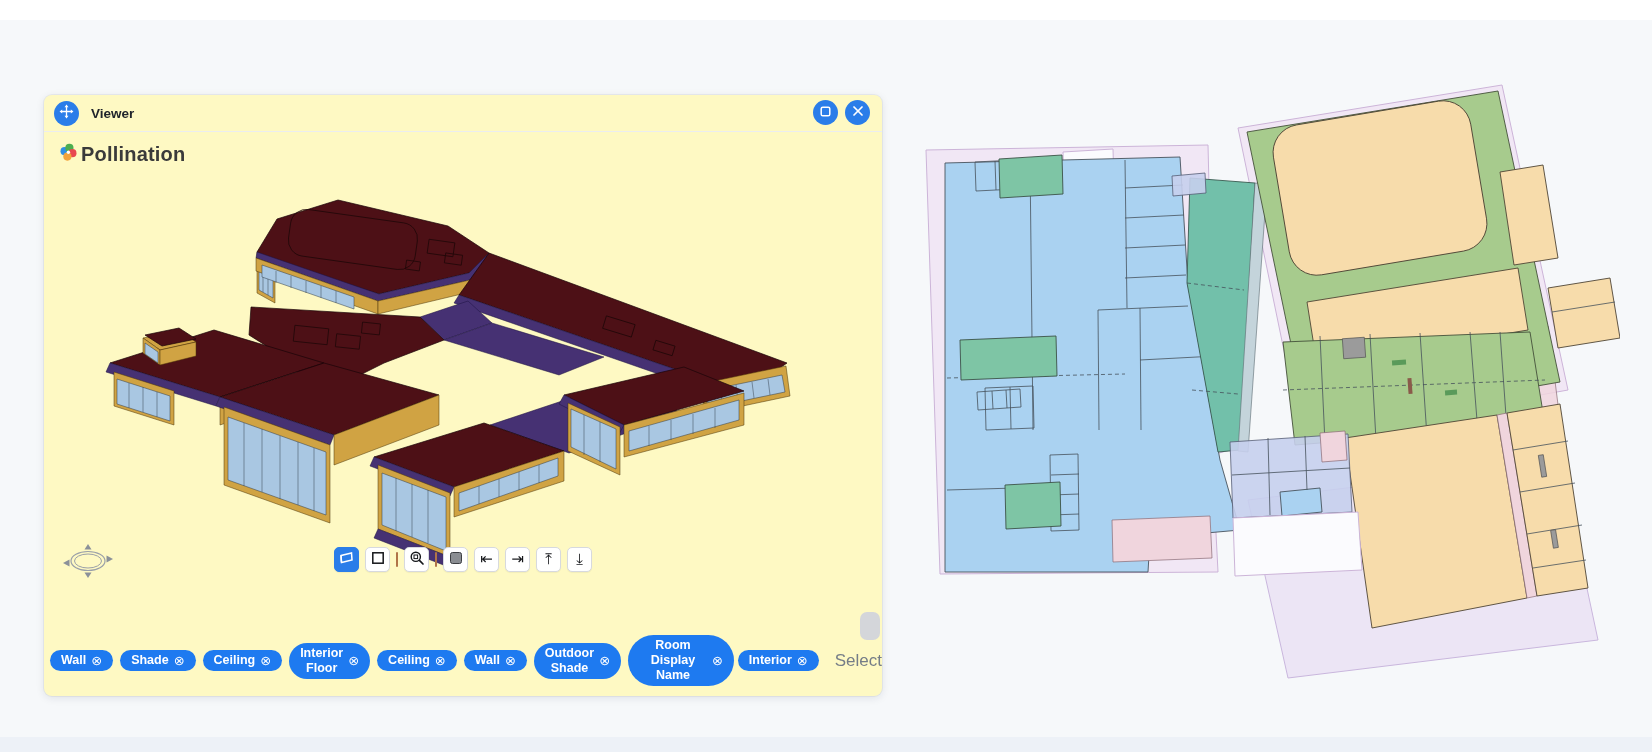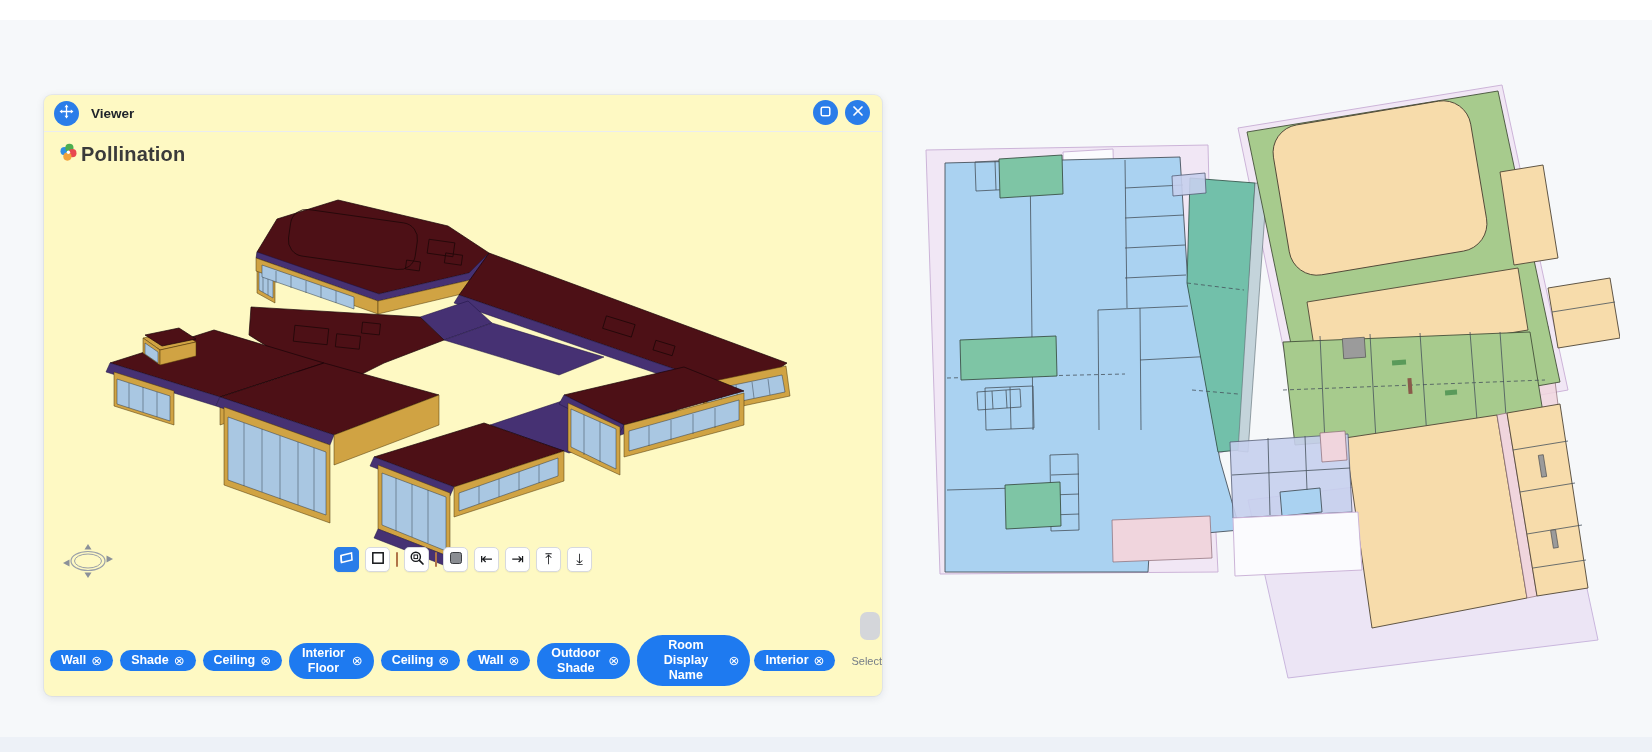--- a/index.html
+++ b/index.html
@@ -51,21 +51,21 @@
   }
 
   .chips{position:absolute;left:6px;bottom:10px;display:flex;flex-direction:row;gap:4px;}
   .chip-row{display:flex;align-items:center;gap:7px;}
   .chip{
     display:inline-flex;align-items:center;gap:5px;background:#1e7af0;color:#fff;
     border:none;border-radius:999px;padding:3px 11px;font-size:12.5px;font-weight:700;
     font-family:"Liberation Sans",sans-serif;cursor:pointer;line-height:1.2;
   }
   .chip .x{font-family:"DejaVu Sans",sans-serif;font-size:13px;font-weight:400;line-height:1;}
-  .select-label{margin-left:9px;font-size:11px;color:#757d87;}
+  .select-label{margin-left:9px;font-size:17px;color:#757d87;}
 
   
   .roof{fill:#4d1016;stroke:#1a0508;stroke-width:.7}
   .slab{fill:#463173;stroke:#1d1342;stroke-width:.5}
   .wall{fill:#d0a343;stroke:#4a3508;stroke-width:.5}
   .glz{fill:#a9c7e2;stroke:#2e3a46;stroke-width:.5}
   .rline{fill:none;stroke:#200708;stroke-width:.8}
   .mull{stroke:#36424e;stroke-width:.5}
 
   

